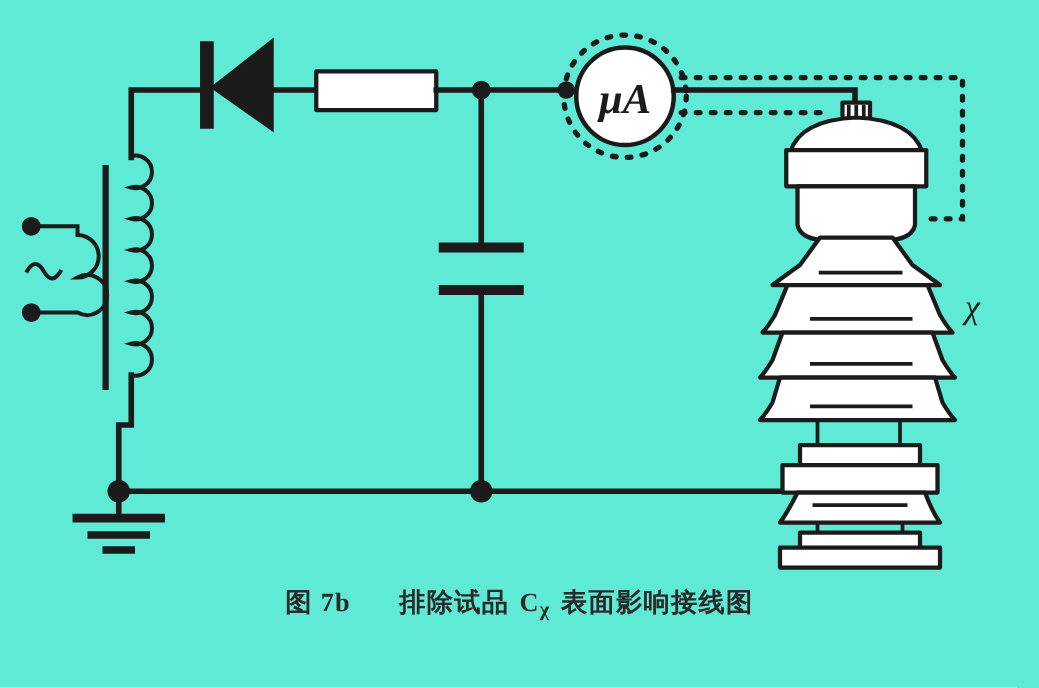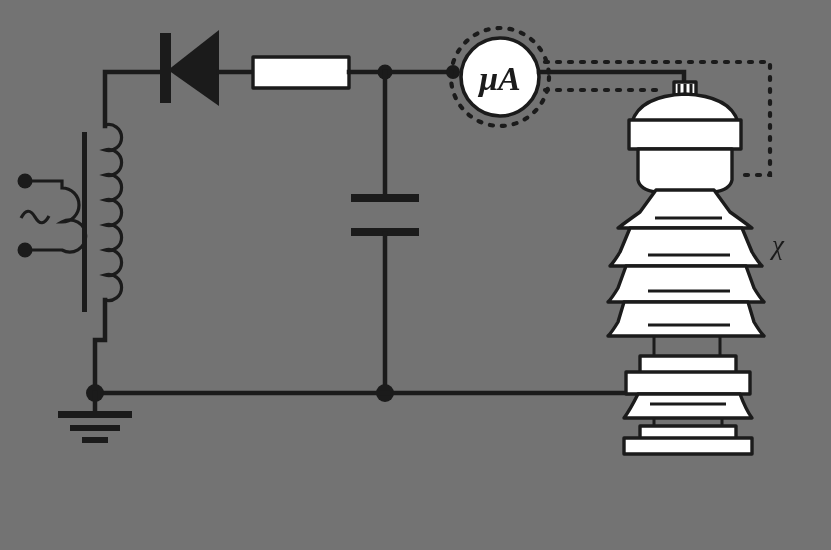--- a/index.html
+++ b/index.html
@@ -7,21 +7,21 @@
     padding: 0;
     background: #ffffff;
   }
   body {
     font-family: "Liberation Serif", "DejaVu Serif", serif;
   }
   #page {
     position: relative;
     width: 831px;
     height: 550px;
-    background: #737373;
+    background: #5eead4;
     overflow: hidden;
   }
   #diagram {
     position: absolute;
     left: 0;
     top: 0;
   }
   .caption {
     position: absolute;
     left: 0;
@@ -178,14 +178,21 @@
       <line x1="654" y1="418" x2="654" y2="428" class="ins-line"></line>
       <line x1="722" y1="418" x2="722" y2="428" class="ins-line"></line>
       <rect x="640" y="426" width="96" height="14" class="ins"></rect>
       <rect x="624" y="438" width="128" height="16" class="ins"></rect>
     </g>
 
     <text x="778" y="254" text-anchor="middle" font-family="'Liberation Serif', serif" font-size="27" font-style="italic" fill="#1b1b1b">χ</text>
 
   </svg>
 
+  <div class="caption">
+    <span class="fignum">图 7b</span>
+    <span class="gap"></span>
+    <span>排除试品</span>
+    <span class="cx"><span>C</span><sub>χ</sub></span>
+    <span>表面影响接线图</span>
+  </div>
 
 </div>
 
 </body></html>

